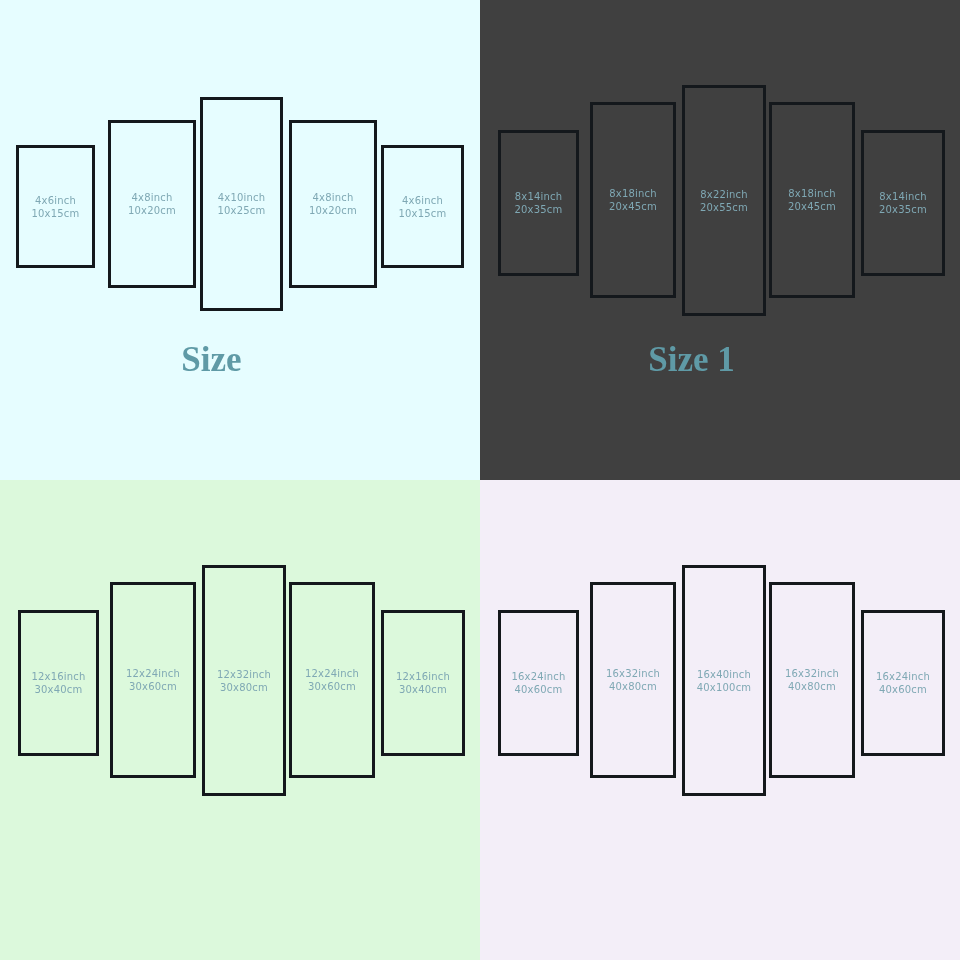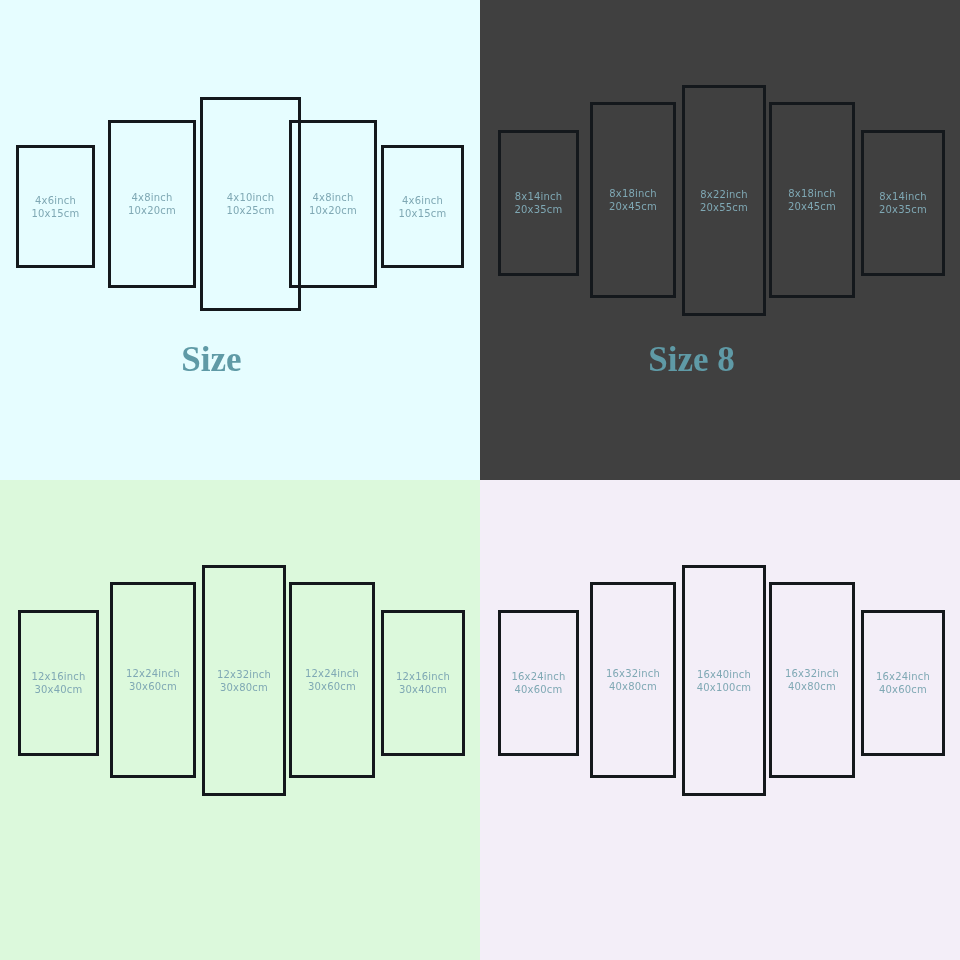--- a/index.html
+++ b/index.html
@@ -57,21 +57,21 @@
     line-height: 1.30;
     letter-spacing: 0.2px;
     white-space: nowrap;
     user-select: none;
   }
   .frame-label .ln2 { display: block; }
 
   
   .frame.p1 { left: 16px;  top: 145px; width: 79px;  height: 123px; }
   .frame.p2 { left: 108px; top: 120px; width: 88px;  height: 168px; }
-  .frame.p3 { left: 200px; top: 97px;  width: 101px;  height: 214px; }
+  .frame.p3 { left: 200px; top: 97px;  width: 83px;  height: 214px; }
   .frame.p4 { left: 289px; top: 120px; width: 88px;  height: 168px; }
   .frame.p5 { left: 381px; top: 145px; width: 83px;  height: 123px; }
 
   
   .frames.alt .frame.p1 { left: 18px;  top: 130px; width: 81px;  height: 146px; }
   .frames.alt .frame.p2 { left: 110px; top: 102px; width: 86px;  height: 196px; }
   .frames.alt .frame.p3 { left: 202px; top: 85px;  width: 84px;  height: 231px; }
   .frames.alt .frame.p4 { left: 289px; top: 102px; width: 86px;  height: 196px; }
   .frames.alt .frame.p5 { left: 381px; top: 130px; width: 84px;  height: 146px; }
 
@@ -156,21 +156,21 @@
           <span class="ln2">20x45cm</span>
         </div>
       </div>
       <div class="frame p5">
         <div class="frame-label">
           <span>8x14inch</span>
           <span class="ln2">20x35cm</span>
         </div>
       </div>
     </div>
-    <div class="quad-title">Size 8</div>
+    <div class="quad-title">Size 1</div>
   </div>
 
   <div class="quadrant q-bl" style="background: rgb(220, 249, 220);">
     <div class="frames alt">
       <div class="frame p1">
         <div class="frame-label">
           <span>12x16inch</span>
           <span class="ln2">30x40cm</span>
         </div>
       </div>

